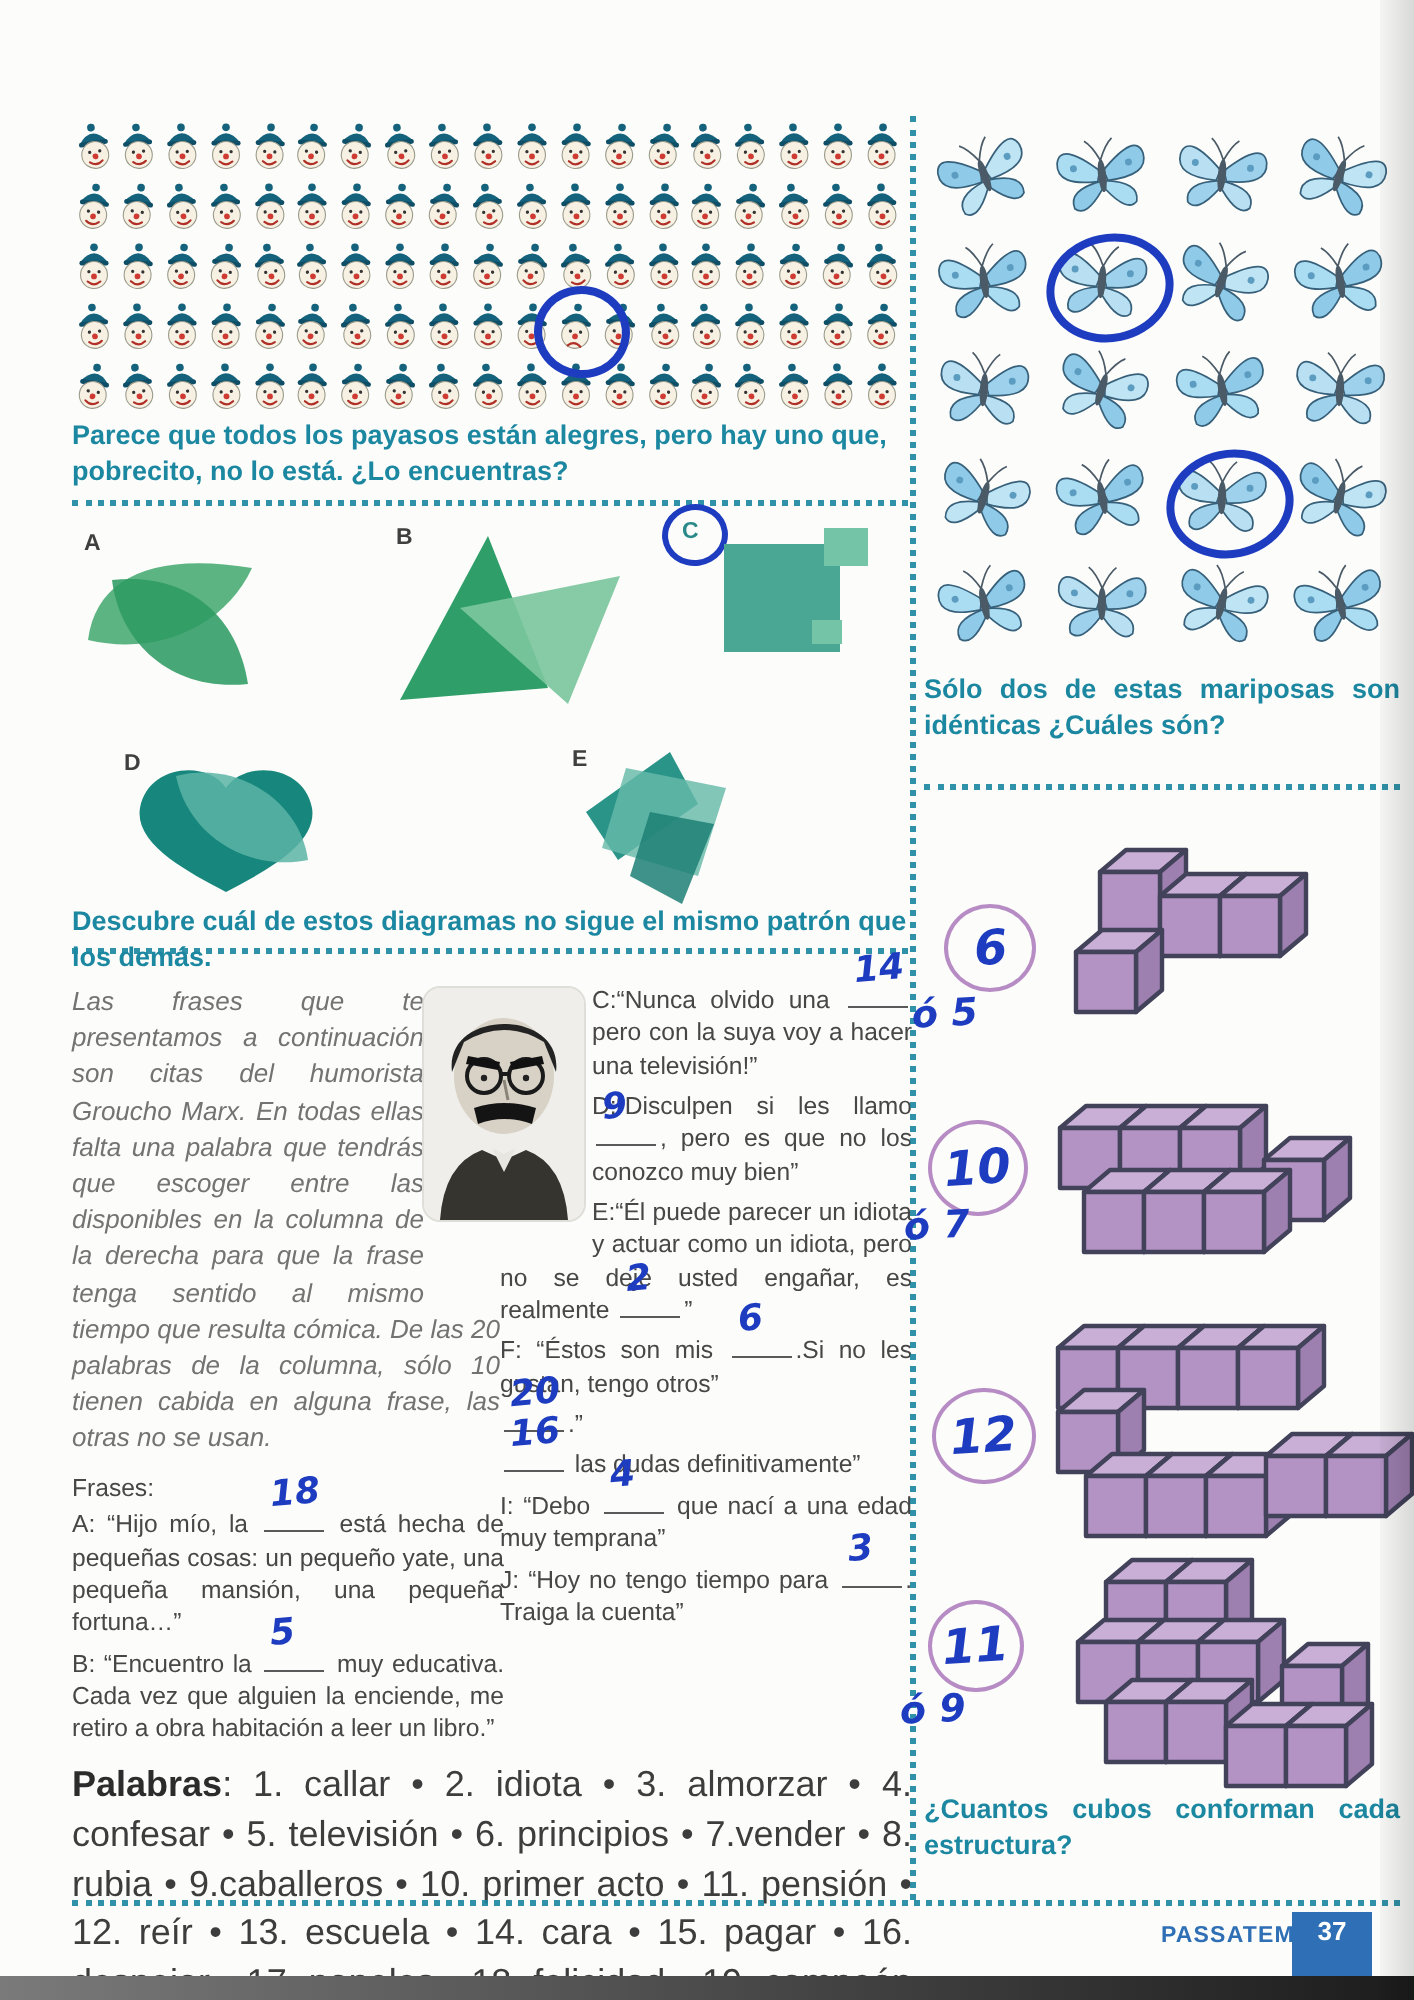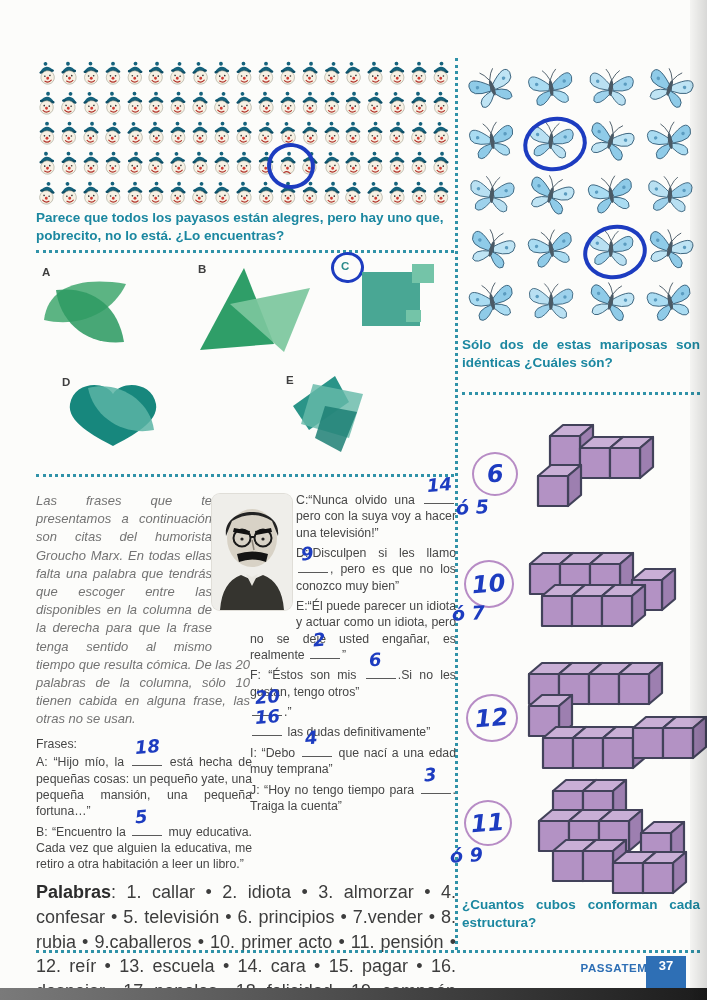--- a/index.html
+++ b/index.html
@@ -1233,20 +1233,21 @@
     <path d="M30,10 C60,2 92,22 96,52 C66,58 36,40 30,10 Z" fill="#5ab4a4" fill-opacity="0.85"></path>
   </svg>
 
   <span class="label-letter" style="left:286px;top:374px;">E</span>
   <svg class="shape" style="left:285px;top:372px;" width="90" height="86" viewBox="0 0 90 86">
     <polygon points="8,34 50,4 64,30 24,58" fill="#2a9488"></polygon>
     <polygon points="28,12 78,22 64,66 16,52" fill="#66b9aa" fill-opacity="0.82"></polygon>
     <polygon points="40,34 72,40 56,80 30,66" fill="#1d7f74" fill-opacity="0.85"></polygon>
   </svg>
 
+  <p class="q" style="left:36px;top:452px;width:420px;">Descubre cuál de estos diagramas no sigue el mismo patrón que los demás.</p>
   <div class="dots" style="left:36px;top:474px;width:418px;"></div>
 
   <p class="intro"><span class="spacer-r"></span><span>Las frases que te presentamos a continuación son citas del humorista Groucho Marx. En todas ellas falta una palabra que tendrás que escoger entre las disponibles en la columna de la derecha para que la frase tenga sentido al mismo tiempo que resulta cómica. De las 20 palabras de la columna, sólo 10 tienen cabida en alguna frase, las otras no se usan.</span></p>
 
   <div class="photo">
     <svg width="80" height="116" viewBox="0 0 80 116">
       <rect x="0" y="0" width="80" height="116" fill="#efeeea"></rect>
       <path d="M8,116 Q10,88 29,81 L40,86 L51,81 Q70,88 72,116 Z" fill="#35342f"></path>
       <path d="M34,80 L40,92 L46,80 L40,83 Z" fill="#e8e6e0"></path>
       <ellipse cx="40" cy="44" rx="25" ry="29" fill="#d8d2c6"></ellipse>
@@ -1271,21 +1272,21 @@
     <p class="phrase"><span>F: “Éstos son mis </span><span class="blank"><span class="hand">6</span></span><span>.Si no les gustan, tengo otros”</span></p>
     <p class="phrase"><span class="blank"><span class="hand">20</span></span><span>.”</span></p>
     <p class="phrase"><span class="blank"><span class="hand">16</span></span><span> las dudas definitivamente”</span></p>
     <p class="phrase"><span>I: “Debo </span><span class="blank"><span class="hand">4</span></span><span> que nací a una edad muy temprana”</span></p>
     <p class="phrase"><span>J: “Hoy no tengo tiempo para </span><span class="blank"><span class="hand">3</span></span><span>. Traiga la cuenta”</span></p>
   </div>
 
   <div class="frases col-text">
     <p class="frases-label">Frases:</p>
     <p class="phrase"><span>A: “Hijo mío, la </span><span class="blank"><span class="hand">18</span></span><span> está hecha de pequeñas cosas: un pequeño yate, una pequeña mansión, una pequeña fortuna…”</span></p>
-    <p class="phrase"><span>B: “Encuentro la </span><span class="blank"><span class="hand">5</span></span><span> muy educativa. Cada vez que alguien la educativa, me retiro a otra habitación a leer un libro.”</span></p>
+    <p class="phrase"><span>B: “Encuentro la </span><span class="blank"><span class="hand">5</span></span><span> muy educativa. Cada vez que alguien la enciende, me retiro a obra habitación a leer un libro.”</span></p>
   </div>
 
   <p class="palabras"><b>Palabras</b><span id="palabrasText">: 1. callar • 2. idiota • 3. almorzar • 4. confesar • 5. televisión • 6. principios • 7.vender • 8. rubia • 9.caballeros • 10. primer acto • 11. pensión • 12. reír • 13. escuela • 14. cara • 15. pagar • 16. despejar • 17. papeles • 18. felicidad • 19. campeón • 20. descanso</span></p>
 
   <div class="vdots" style="left:455px;top:58px;height:892px;"></div>
 
   <div class="bfly-grid" id="bflyGrid">
       <div class="cell">
         <svg viewBox="0 0 60 52" width="52" height="46" style="transform:rotate(-20deg)">
           <path d="M29,24 Q8,4 5,17 Q3,30 27,30 Z" fill="#8fcbe8" stroke="#37607a" stroke-width="1"></path>

